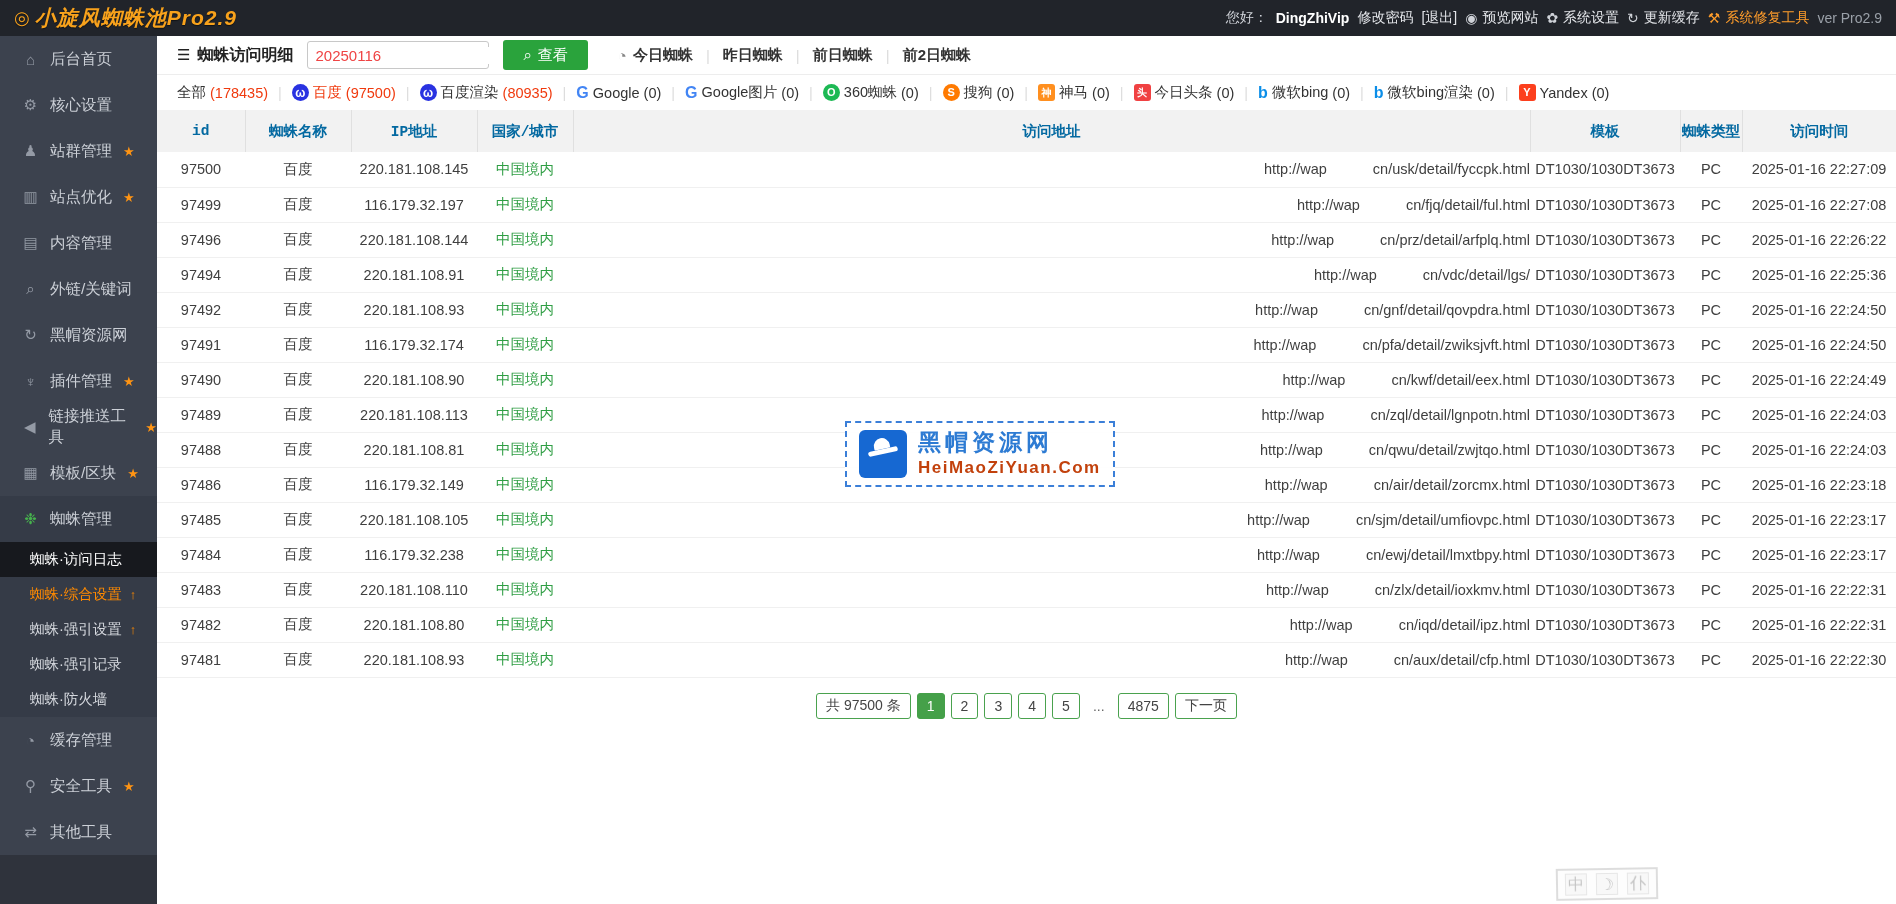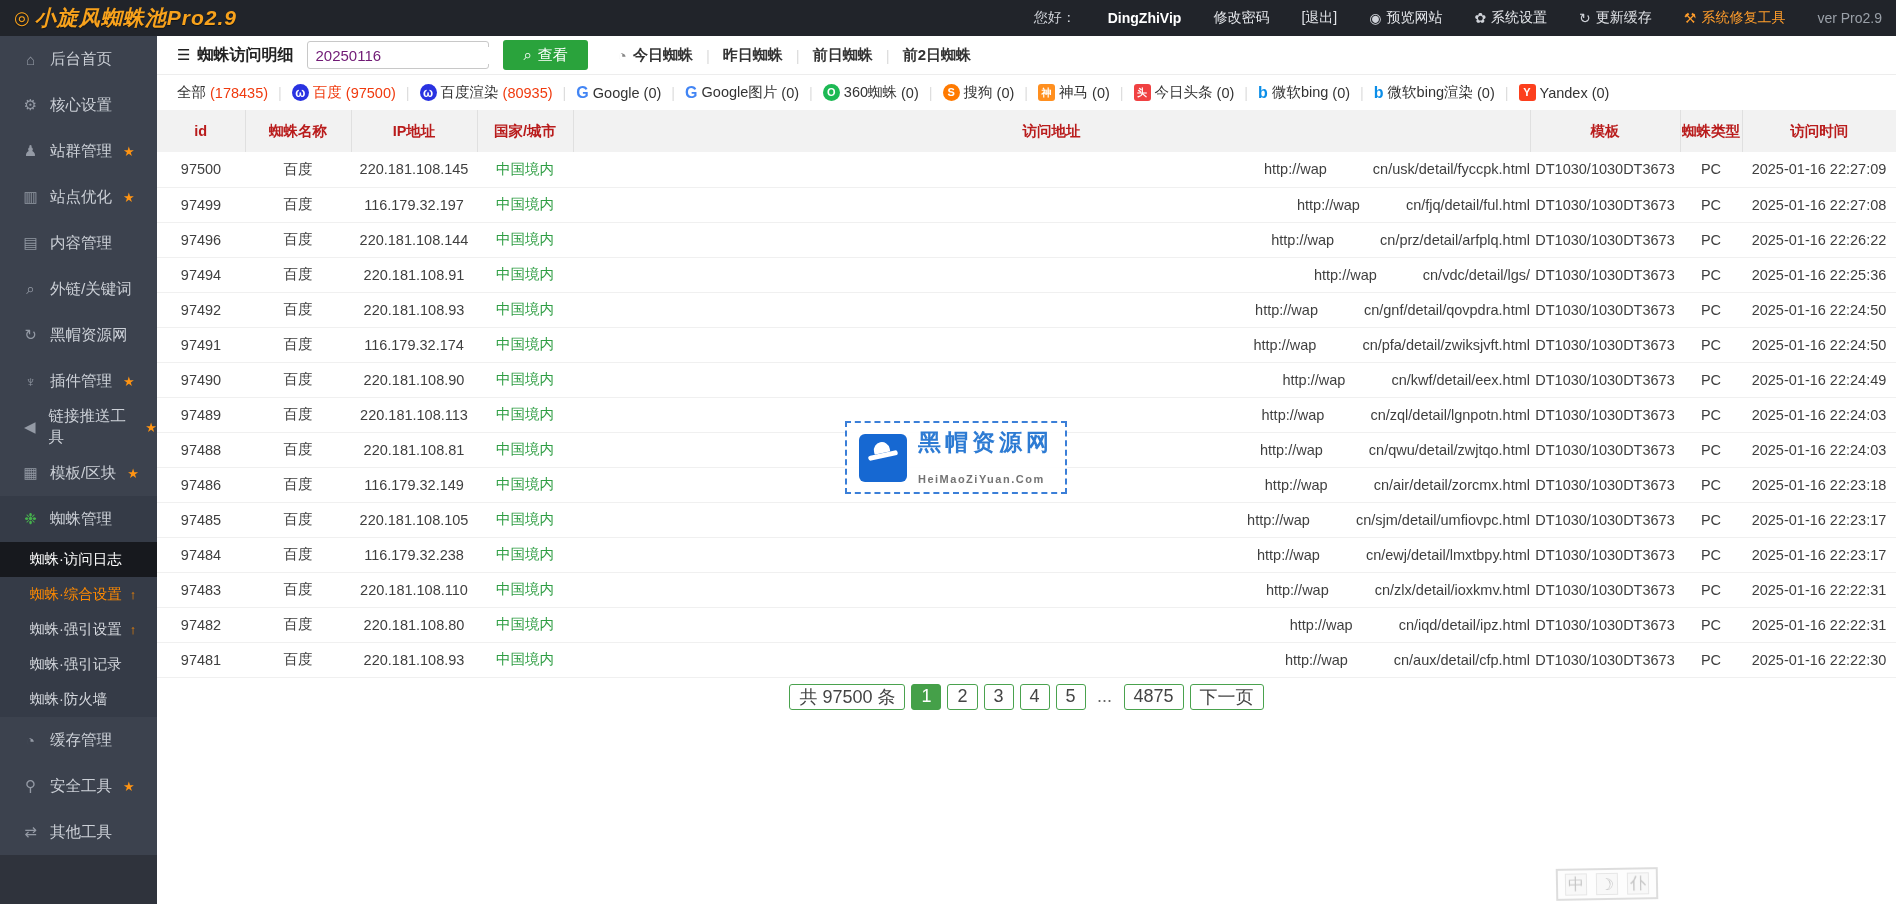--- a/index.html
+++ b/index.html
@@ -6,21 +6,21 @@
   html,body { width:1896px; height:904px; overflow:hidden; background:#fff;
     font-family:"Liberation Sans","DejaVu Sans",sans-serif; }
 
   
   .navbar { height:36px; background:#21242a; display:flex; align-items:center;
     padding:0 14px; color:#d9dce1; font-size:14px; }
   .brand { display:flex; align-items:center; gap:4px; color:#f8a21c;
     font-size:21px; font-weight:bold; font-style:italic; letter-spacing:1px;
     text-shadow:0 1px 1px rgba(0,0,0,.5); }
   .brand .swirl { font-style:normal; font-size:18px; }
-  .nav-right { margin-left:auto; display:flex; align-items:center; gap:32px; }
+  .nav-right { margin-left:auto; display:flex; align-items:center; gap:8px; }
   .nav-item { display:flex; align-items:center; gap:5px; color:#e3e5e9; cursor:pointer; }
   .nav-item .ico { font-size:14px; color:#cfd2d8; }
   .nav-user { font-weight:bold; color:#fff; }
   .nav-hello { color:#cfd2d8; }
   .nav-repair { color:#ff9d2b; }
   .nav-repair .ico { color:#ff9d2b; }
   .nav-ver { color:#9aa0a8; }
 
   
   .sidebar { position:absolute; left:0; top:36px; width:157px; height:868px;
@@ -42,21 +42,21 @@
   .main { position:absolute; left:157px; top:36px; width:1739px; height:868px;
     background:#fff; }
 
   .toolbar { height:39px; display:flex; align-items:center; gap:14px;
     padding-left:20px; border-bottom:1px solid #ededed; }
   .tb-title { display:flex; align-items:center; gap:7px; font-size:16px;
     font-weight:bold; color:#222; }
   .tb-title .ico { font-size:15px; }
   .date-box { width:182px; height:28px; border:1px solid #c8c8c8; border-radius:3px;
     display:flex; align-items:center; padding:0 7px; }
-  .date-box input { border:none; outline:none; flex:1; font-size:15px; color:#701a75;
+  .date-box input { border:none; outline:none; flex:1; font-size:15px; color:#ef4444;
     font-family:inherit; }
   .cal-ico { color:#8295b5; font-size:14px; cursor:pointer; }
   .view-btn { background:#2aa33c; color:#fff; border:none; height:30px;
     padding:0 20px; border-radius:3px; font-size:15px; display:flex;
     align-items:center; gap:6px; cursor:pointer; font-family:inherit; }
   .tabs { display:flex; align-items:center; gap:13px; margin-left:16px;
     font-size:15px; font-weight:bold; color:#333; }
   .tab { display:flex; align-items:center; gap:6px; cursor:pointer; }
   .tab .ico { color:#888; font-weight:normal; }
   .tab-sep { color:#dcdcdc; font-weight:normal; }
@@ -76,51 +76,51 @@
   .fi-360 { background:#1db954; }
   .fi-sogou { background:#ff7a00; }
   .fi-shenma { background:#ff8f1f; border-radius:3px; font-size:10px; }
   .fi-toutiao { background:#f04142; border-radius:3px; font-size:10px; }
   .fi-bing { color:#0b8ee8; font-size:16px; font-weight:bold; width:auto; height:auto; }
   .fi-yandex { background:#fc3f1d; border-radius:3px; font-size:11px; }
 
   table.grid { width:100%; border-collapse:collapse; font-size:14.5px; color:#3f3f3f;
     table-layout:fixed; }
   .grid thead tr { background:#f2f2f2; height:42px; }
-  .grid th { font-weight:bold; color:#b91c1c; border-left:1px solid #e0e0e0; }
+  .grid th { font-weight:bold; color:#0369a1; border-left:1px solid #e0e0e0;font-family:Liberation Mono, monospace; }
   .grid th:first-child { border-left:none; }
   .grid td { height:35px; border-bottom:1px solid #f0f0f0; text-align:center;
     white-space:nowrap; overflow:hidden; }
   .grid td.url { text-align:right; padding-left:6px; }
   .grid td.country { color:#2f9e44; }
   .censor { display:inline-block; width:46px; height:13px; background:#fff;
     vertical-align:middle; }
 
   .pager { display:flex; justify-content:center; align-items:center; gap:6px;
-    margin-top:6px; font-size:18px; color:#444; }
+    margin-top:15px; font-size:14px; color:#444; }
   .pg { height:26px; min-width:26px; padding:0 9px; border:1px solid #4aa24e;
     border-radius:3px; display:flex; align-items:center; justify-content:center;
     cursor:pointer; background:#fff; }
   .pg.active { background:#45a049; border-color:#45a049; color:#fff; }
   .pg-ellipsis { border:none; padding:0 1px; color:#666; cursor:default; }
 
   
   .watermark { position:absolute; left:688px; top:385px; border:2px dashed #3b7fd8;
     padding:7px 12px; display:flex; align-items:center; gap:11px;
     background:rgba(255,255,255,.9); }
   .wm-logo { width:48px; height:48px; background:#1668d2; border-radius:6px;
     position:relative; flex:none; }
   .wm-hat { position:absolute; left:9px; top:19px; width:30px; height:5px;
     background:#fff; border-radius:3px; transform:rotate(-12deg); }
   .wm-hat::before { content:""; position:absolute; left:7px; top:-11px; width:16px;
     height:11px; background:#fff; border-radius:8px 8px 1px 1px; }
   .wm-title { font-size:23px; color:#2d7bd3; letter-spacing:4px; font-weight:600;
     line-height:1.1; }
-  .wm-domain { font-size:11px; color:#737373; font-weight:bold;
-    letter-spacing:1.5px; margin-top:18px; }
+  .wm-domain { font-size:17px; color:#c2410c; font-weight:bold;
+    letter-spacing:1.5px; margin-top:3px; }
 
   
   .stamp { position:absolute; right:238px; bottom:4px; border:2px solid #bdbdbd;
     padding:3px 7px; display:flex; gap:9px; opacity:.5; transform:rotate(-1deg);
     filter:blur(.4px); background:#fdfdfd; }
   .stamp span { display:inline-flex; width:22px; height:22px; border:1px solid #cfcfcf;
     background:#f3f3f3; color:#8b8b8b; font-size:16px; align-items:center;
     justify-content:center; }
 </style>
 </head>

